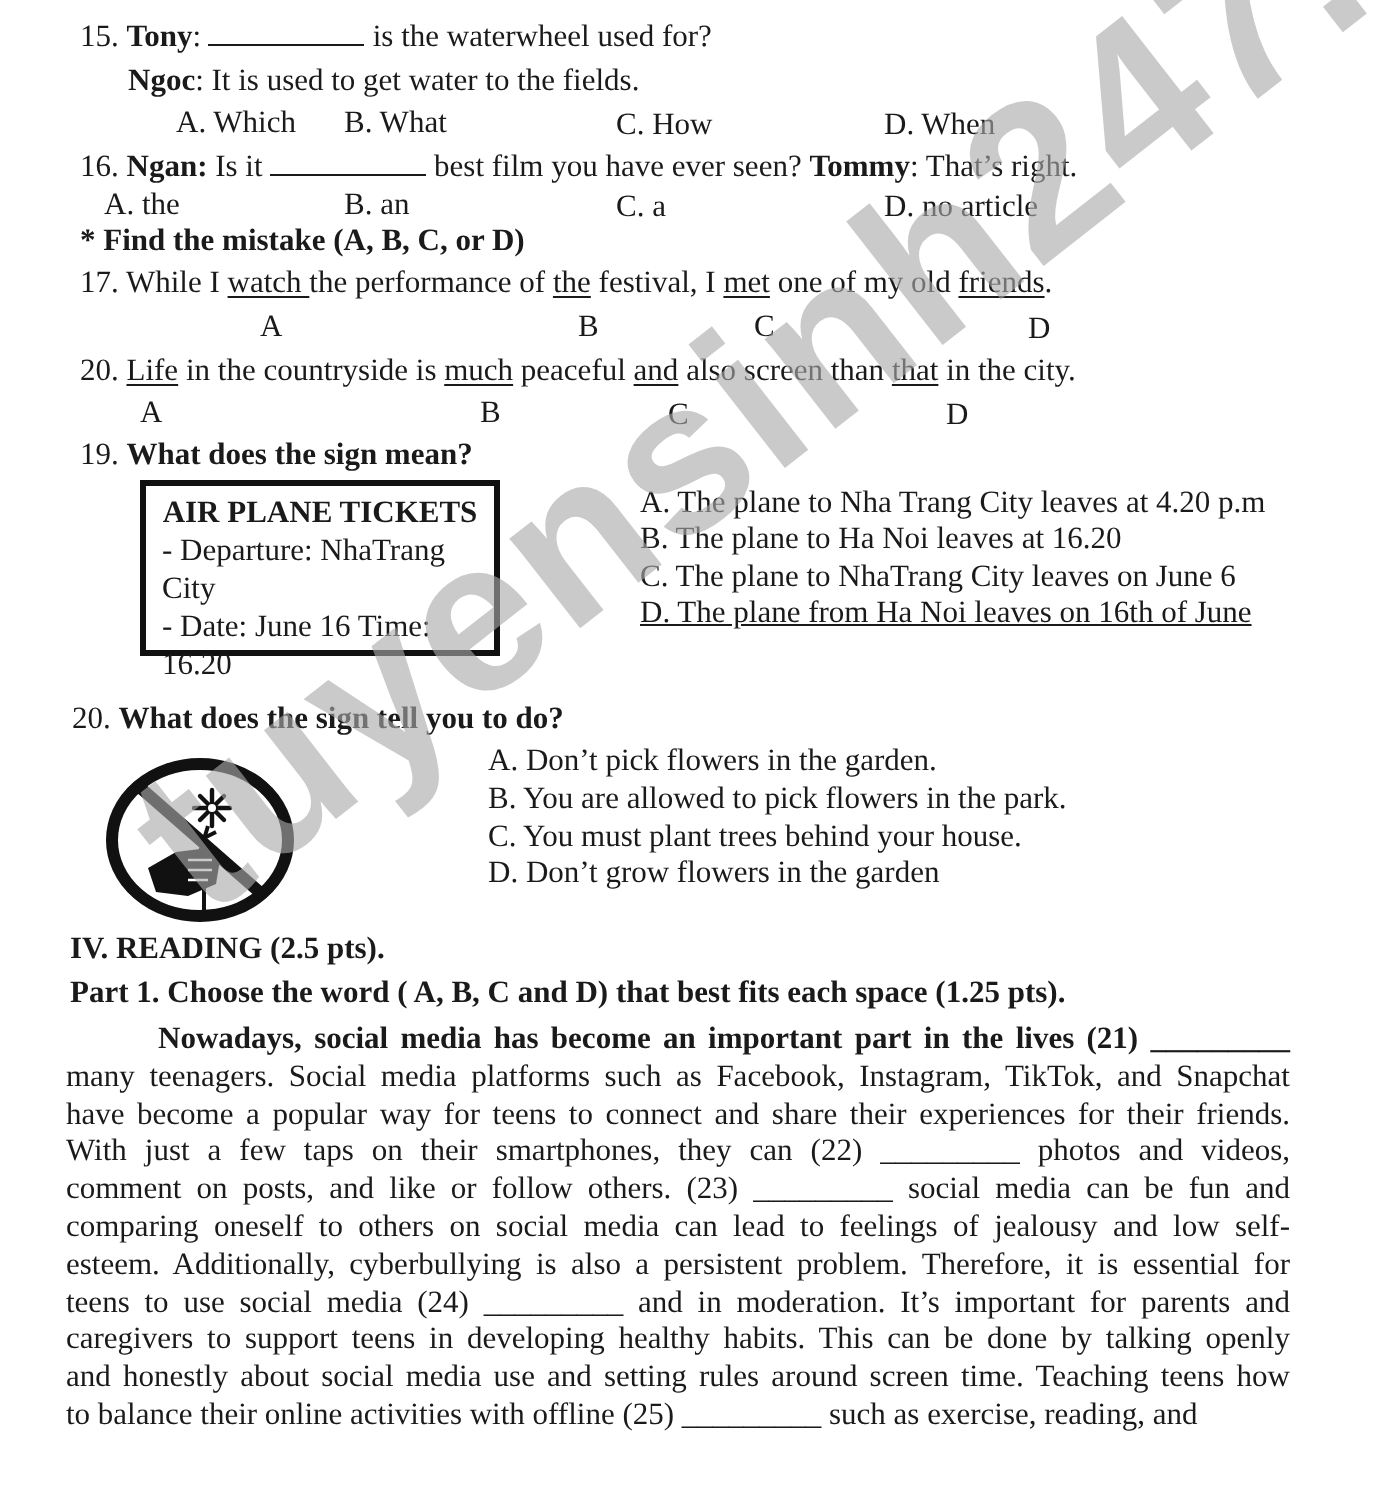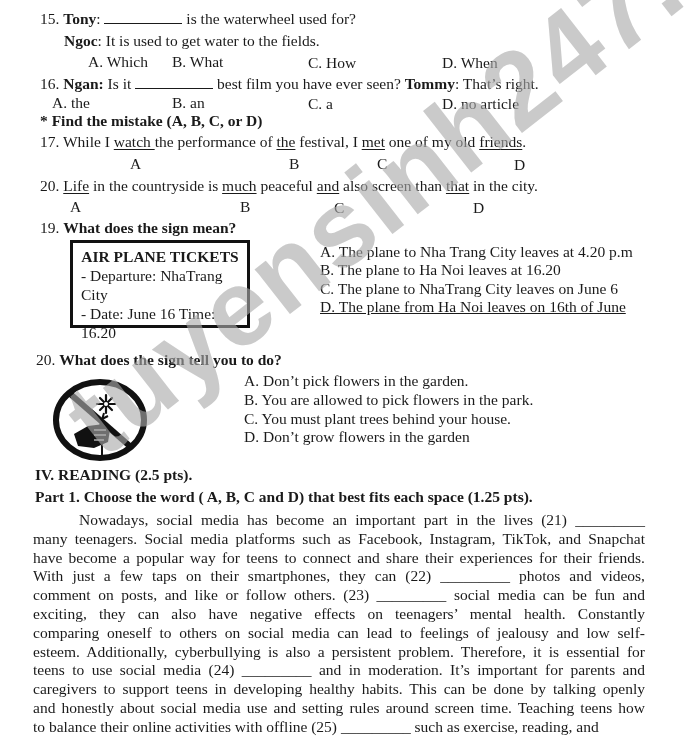--- a/index.html
+++ b/index.html
@@ -160,26 +160,25 @@
 </div>
 <div class="abs" style="left:244px; top:372px;">A. Don’t pick flowers in the garden.</div>
 <div class="abs" style="left:244px; top:391px;">B. You are allowed to pick flowers in the park.</div>
 <div class="abs" style="left:244px; top:410px;">C. You must plant trees behind your house.</div>
 <div class="abs" style="left:244px; top:428px;">D. Don’t grow flowers in the garden</div>
 
 <div class="abs b" style="left:35px; top:466px;">IV. READING (2.5 pts).</div>
 <div class="abs b" style="left:35px; top:488px;">Part 1. Choose the word ( A, B, C and D) that best fits each space (1.25 pts).</div>
 
 <div class="para" style="top:511px;">
-  <span class="line" style="padding-left:46px;">Nowadays, social media has become an important part in the lives (21) _________</span>
+  <span class="line" style="padding-left:46px;font-weight:bold;">Nowadays, social media has become an important part in the lives (21) _________</span>
   <span class="line">many teenagers. Social media platforms such as Facebook, Instagram, TikTok, and Snapchat</span>
   <span class="line">have become a popular way for teens to connect and share their experiences for their friends.</span>
   <span class="line">With just a few taps on their smartphones, they can (22) _________ photos and videos,</span>
   <span class="line">comment on posts, and like or follow others. (23) _________ social media can be fun and</span>
-  <span class="line">exciting, they can also have negative effects on teenagers’ mental health. Constantly</span>
   <span class="line">comparing oneself to others on social media can lead to feelings of jealousy and low self-</span>
   <span class="line">esteem. Additionally, cyberbullying is also a persistent problem. Therefore, it is essential for</span>
   <span class="line">teens to use social media (24) _________ and in moderation. It’s important for parents and</span>
   <span class="line">caregivers to support teens in developing healthy habits. This can be done by talking openly</span>
   <span class="line">and honestly about social media use and setting rules around screen time. Teaching teens how</span>
   <span class="line last" style="width:590px;">to balance their online activities with offline (25) _________ such as exercise, reading, and</span>
 </div>
 
 <div class="watermark">
   <span>tuyensinh247.com</span>

